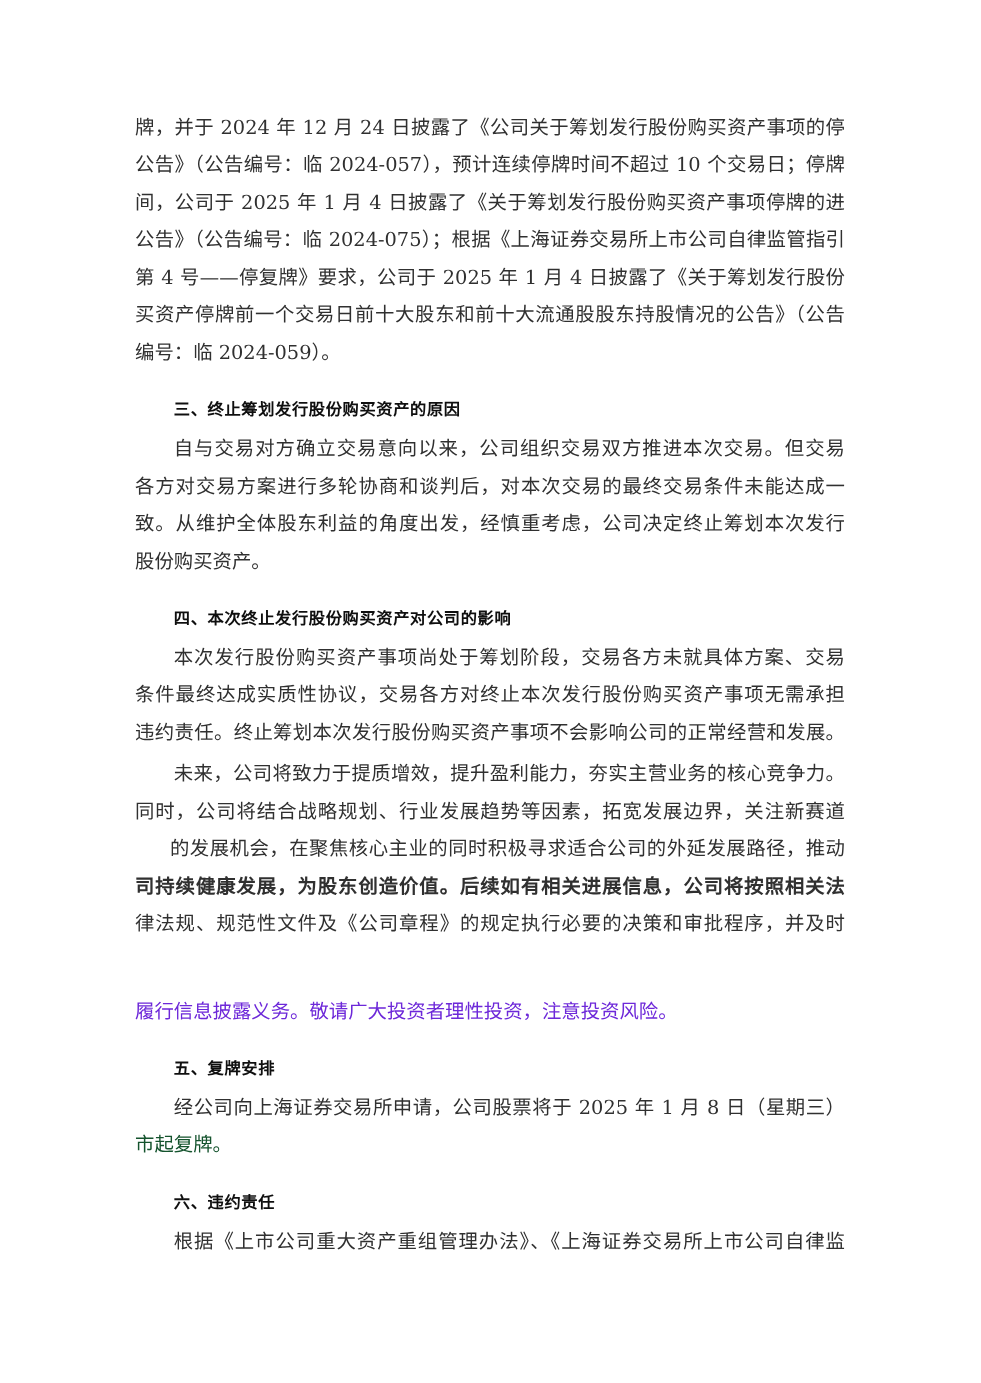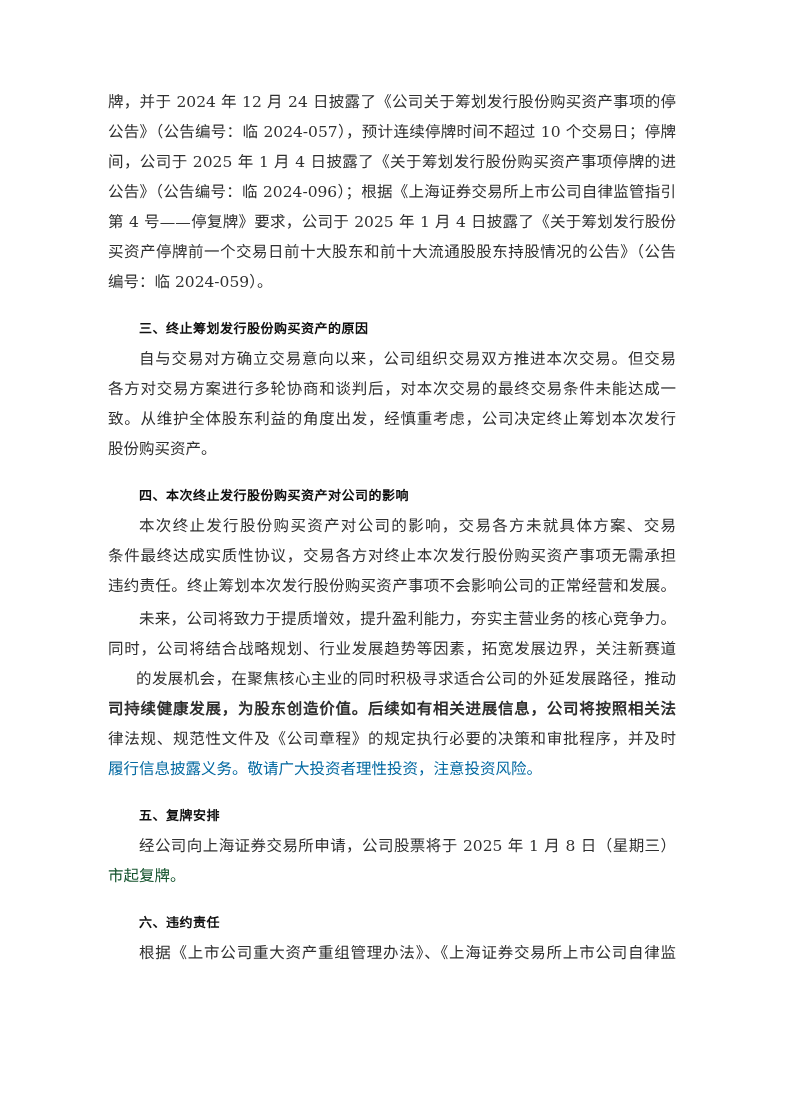--- a/index.html
+++ b/index.html
@@ -49,45 +49,45 @@
 </style>
 </head>
 <body>
 
 <div class="page" style="background: rgb(255, 255, 255);">
   <div class="doc-body">
       <div class="block para">
         <div class="line" style="color: rgb(48, 48, 48);">牌，并于 2024 年 12 月 24 日披露了《公司关于筹划发行股份购买资产事项的停牌</div>
         <div class="line" style="color: rgb(48, 48, 48);">公告》（公告编号：临 2024-057），预计连续停牌时间不超过 10 个交易日；停牌期</div>
         <div class="line" style="color: rgb(48, 48, 48);">间，公司于 2025 年 1 月 4 日披露了《关于筹划发行股份购买资产事项停牌的进展</div>
-        <div class="line" style="color: rgb(48, 48, 48);">公告》（公告编号：临 2024-096）；根据《上海证券交易所上市公司自律监管指引</div>
+        <div class="line" style="color: rgb(48, 48, 48);">公告》（公告编号：临 2024-075）；根据《上海证券交易所上市公司自律监管指引</div>
         <div class="line" style="color: rgb(48, 48, 48);">第 4 号——停复牌》要求，公司于 2025 年 1 月 4 日披露了《关于筹划发行股份购</div>
         <div class="line" style="color: rgb(48, 48, 48);">买资产停牌前一个交易日前十大股东和前十大流通股股东持股情况的公告》（公告</div>
         <div class="line nostretch" style="color: rgb(48, 48, 48);">编号：临 2024-059）。</div>
       </div>
       <div class="block heading" style="color: rgb(15, 15, 15);">三、终止筹划发行股份购买资产的原因</div>
       <div class="block para">
         <div class="line indent" style="color: rgb(48, 48, 48);">自与交易对方确立交易意向以来，公司组织交易双方推进本次交易。但交易</div>
         <div class="line" style="color: rgb(48, 48, 48);">各方对交易方案进行多轮协商和谈判后，对本次交易的最终交易条件未能达成一</div>
         <div class="line" style="color: rgb(48, 48, 48);">致。从维护全体股东利益的角度出发，经慎重考虑，公司决定终止筹划本次发行</div>
         <div class="line nostretch" style="color: rgb(48, 48, 48);">股份购买资产。</div>
       </div>
       <div class="block heading" style="color: rgb(15, 15, 15);">四、本次终止发行股份购买资产对公司的影响</div>
       <div class="block para">
-        <div class="line indent" style="color: rgb(48, 48, 48);">本次终止发行股份购买资产对公司的影响，交易各方未就具体方案、交易</div>
+        <div class="line indent" style="color: rgb(48, 48, 48);">本次发行股份购买资产事项尚处于筹划阶段，交易各方未就具体方案、交易</div>
         <div class="line" style="color: rgb(48, 48, 48);">条件最终达成实质性协议，交易各方对终止本次发行股份购买资产事项无需承担</div>
         <div class="line" style="color: rgb(48, 48, 48);">违约责任。终止筹划本次发行股份购买资产事项不会影响公司的正常经营和发展。</div>
       </div>
       <div class="block para">
         <div class="line indent" style="color: rgb(48, 48, 48);">未来，公司将致力于提质增效，提升盈利能力，夯实主营业务的核心竞争力。</div>
         <div class="line" style="color: rgb(48, 48, 48);">同时，公司将结合战略规划、行业发展趋势等因素，拓宽发展边界，关注新赛道</div>
         <div class="line" style="color: rgb(48, 48, 48); margin-left: 28px;">的发展机会，在聚焦核心主业的同时积极寻求适合公司的外延发展路径，推动公</div>
         <div class="line" style="color: rgb(48, 48, 48); font-weight: bold;">司持续健康发展，为股东创造价值。后续如有相关进展信息，公司将按照相关法</div>
         <div class="line" style="color: rgb(48, 48, 48);">律法规、规范性文件及《公司章程》的规定执行必要的决策和审批程序，并及时</div>
-        <div class="line nostretch" style="color: #0369a1;">履行信息披露义务。敬请广大投资者理性投资，注意投资风险。</div>
+        <div class="line nostretch" style="color: #6d28d9; margin-top: 40px;">履行信息披露义务。敬请广大投资者理性投资，注意投资风险。</div>
       </div>
       <div class="block heading" style="color: rgb(15, 15, 15);">五、复牌安排</div>
       <div class="block para">
         <div class="line indent" style="color: rgb(48, 48, 48);">经公司向上海证券交易所申请，公司股票将于 2025 年 1 月 8 日（星期三）开</div>
         <div class="line nostretch" style="color: #14532d;">市起复牌。</div>
       </div>
       <div class="block heading" style="color: rgb(15, 15, 15);">六、违约责任</div>
       <div class="block para">
         <div class="line indent" style="color: rgb(48, 48, 48);">根据《上市公司重大资产重组管理办法》、《上海证券交易所上市公司自律监</div>
       </div>

